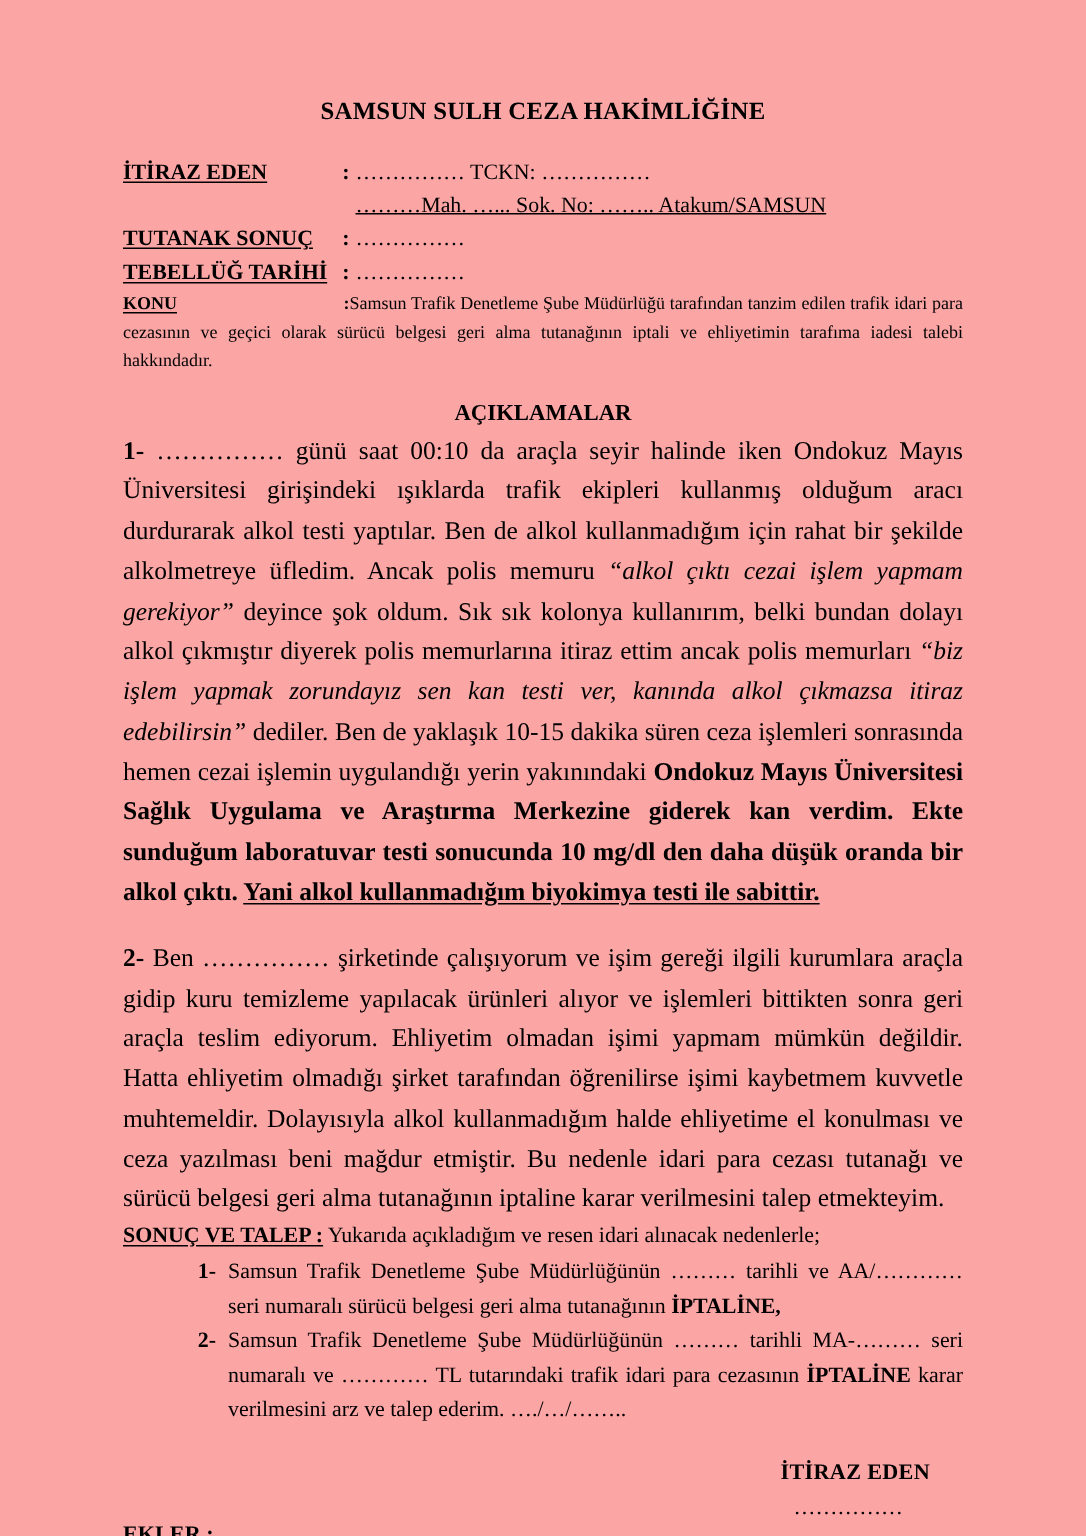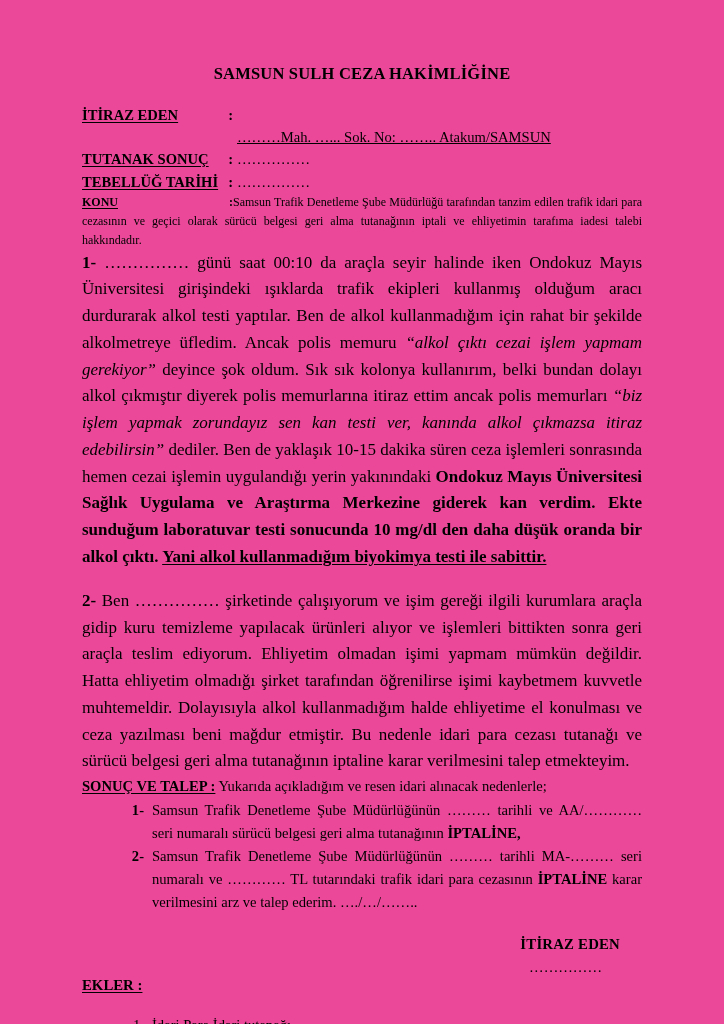--- a/index.html
+++ b/index.html
@@ -14,21 +14,21 @@
     font-family: "Liberation Serif", "DejaVu Serif", serif;
     color: #000000;
     -webkit-font-smoothing: antialiased;
   }
   .page {
     position: relative;
     width: 724px;
     height: 1024px;
     box-sizing: border-box;
     padding: 56px 82px 0 82px;
-    background: #ec4899;
+    background: #fca5a5;
   }
   .doc-title {
     text-align: center;
     font-size: 16.5px;
     font-weight: bold;
     letter-spacing: 0.2px;
     margin: 8px 0 20px 0;
   }
   
   .field-row {
@@ -166,35 +166,37 @@
 </style>
 </head>
 <body>
 
 <div class="page">
 
   <div class="doc-title">SAMSUN SULH CEZA HAKİMLİĞİNE</div>
 
   <div class="field-row">
     <span class="field-label w-wide"><span>İTİRAZ EDEN</span><span style="float:right">:</span></span>
+    <span class="field-value">…………… TCKN: ……………</span>
   </div>
   <div class="field-cont">………Mah. …... Sok. No: …….. Atakum/SAMSUN</div>
 
   <div class="field-row">
     <span class="field-label w-wide"><span>TUTANAK SONUÇ</span><span style="float:right">:</span></span>
     <span class="field-value">……………</span>
   </div>
 
   <div class="field-row">
     <span class="field-label w-wide"><span>TEBELLÜĞ TARİHİ</span><span style="float:right">:</span></span>
     <span class="field-value">……………</span>
   </div>
 
   <div class="konu-block"><span class="konu-label"><span>KONU</span><span style="float:right">:</span></span><span>Samsun Trafik Denetleme Şube Müdürlüğü tarafından tanzim edilen trafik idari para cezasının ve geçici olarak sürücü belgesi geri alma tutanağının iptali ve ehliyetimin tarafıma iadesi talebi hakkındadır.</span></div>
 
+  <div class="section-heading">AÇIKLAMALAR</div>
 
   <p class="body-par"><b>1-</b><span> …………… günü saat 00:10 da araçla seyir halinde iken Ondokuz Mayıs Üniversitesi girişindeki ışıklarda trafik ekipleri kullanmış olduğum aracı durdurarak alkol testi yaptılar. Ben de alkol kullanmadığım için rahat bir şekilde alkolmetreye üfledim. Ancak polis memuru </span><i>“alkol çıktı cezai işlem yapmam gerekiyor”</i><span> deyince şok oldum. Sık sık kolonya kullanırım, belki bundan dolayı alkol çıkmıştır diyerek polis memurlarına itiraz ettim ancak polis memurları </span><i>“biz işlem yapmak zorundayız sen kan testi ver, kanında alkol çıkmazsa itiraz edebilirsin”</i><span> dediler. Ben de yaklaşık 10-15 dakika süren ceza işlemleri sonrasında hemen cezai işlemin uygulandığı yerin yakınındaki </span><b>Ondokuz Mayıs Üniversitesi Sağlık Uygulama ve Araştırma Merkezine giderek kan verdim. Ekte sunduğum laboratuvar testi sonucunda 10 mg/dl den daha düşük oranda bir alkol çıktı. </b><b class="u">Yani alkol kullanmadığım biyokimya testi ile sabittir.</b></p>
 
   <p class="body-par gap-after"><b>2-</b><span> Ben …………… şirketinde çalışıyorum ve işim gereği ilgili kurumlara araçla gidip kuru temizleme yapılacak ürünleri alıyor ve işlemleri bittikten sonra geri araçla teslim ediyorum. Ehliyetim olmadan işimi yapmam mümkün değildir. Hatta ehliyetim olmadığı şirket tarafından öğrenilirse işimi kaybetmem kuvvetle muhtemeldir. Dolayısıyla alkol kullanmadığım halde ehliyetime el konulması ve ceza yazılması beni mağdur etmiştir. Bu nedenle idari para cezası tutanağı ve sürücü belgesi geri alma tutanağının iptaline karar verilmesini talep etmekteyim.</span></p>
 
 
   <div class="legal-row"><span class="inline-label">SONUÇ VE TALEP :</span><span> Yukarıda açıkladığım ve resen idari alınacak nedenlerle;</span></div>
 
   <ol class="claims">
     <li><span class="marker">1-</span><span>Samsun Trafik Denetleme Şube Müdürlüğünün ……… tarihli ve AA/………… seri numaralı sürücü belgesi geri alma tutanağının </span><b>İPTALİNE,</b><span></span></li>

